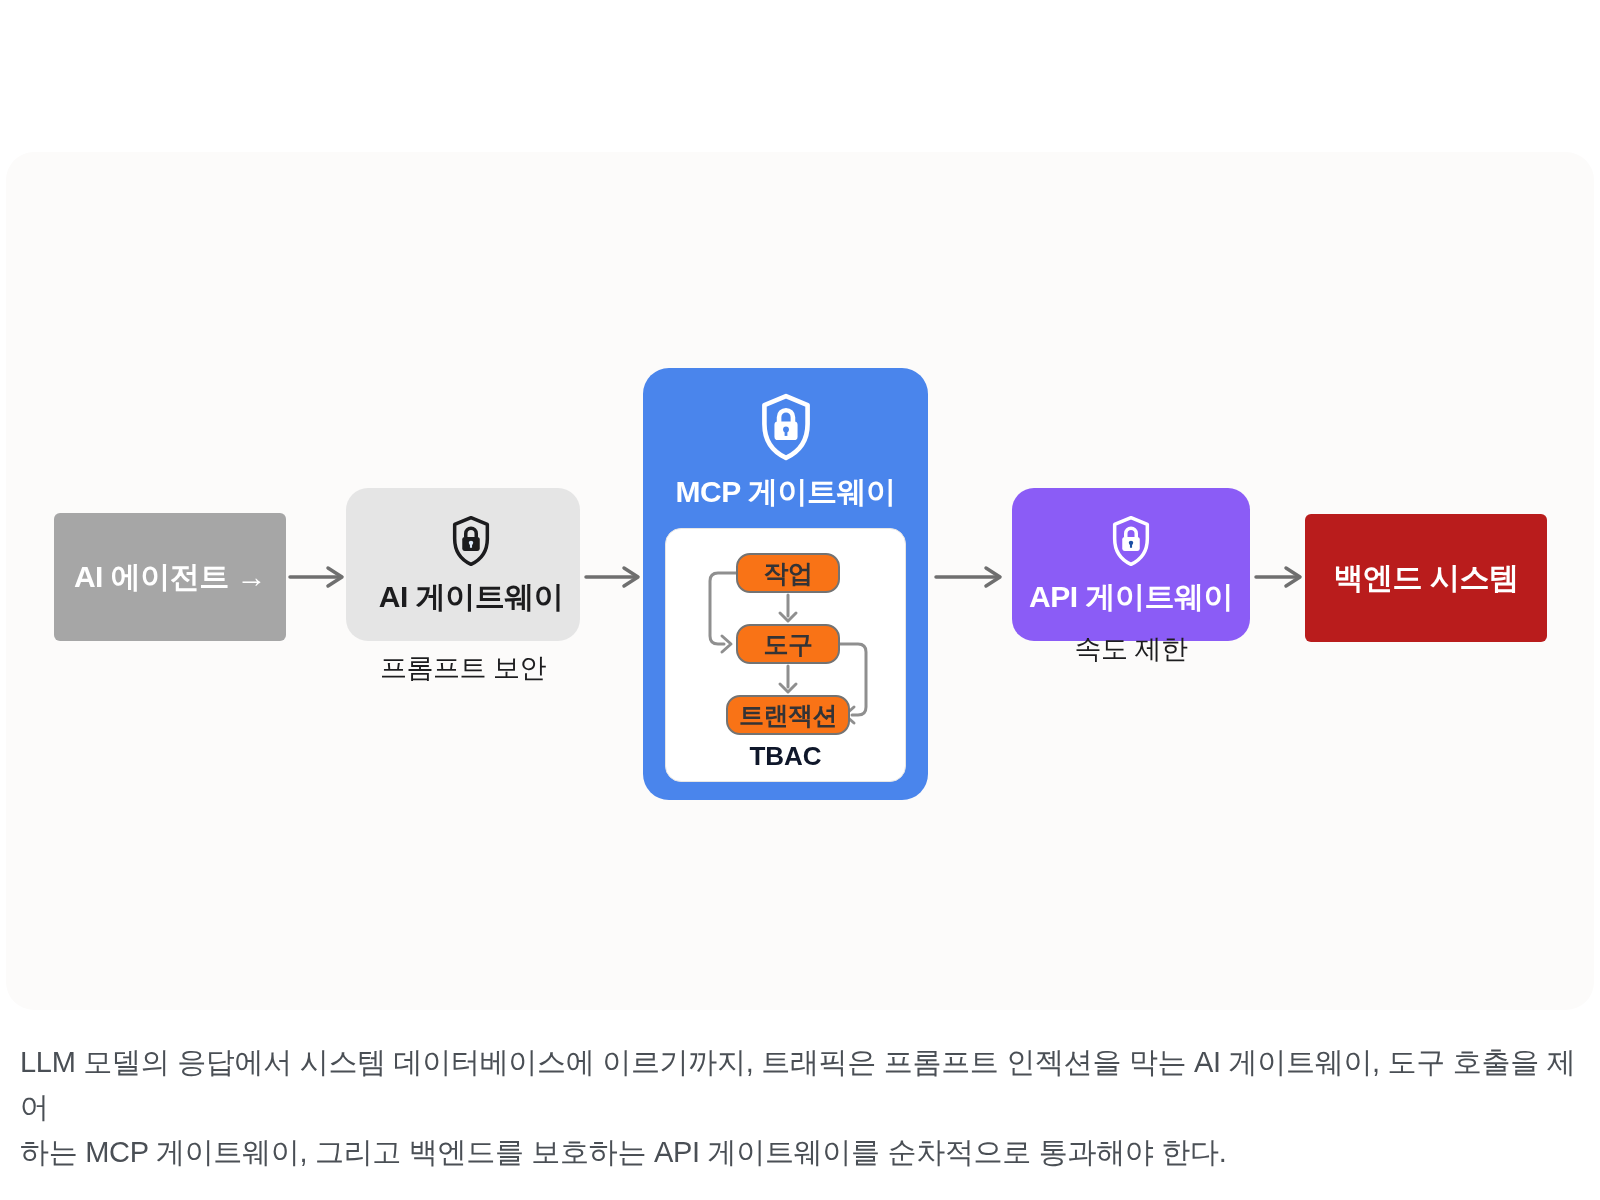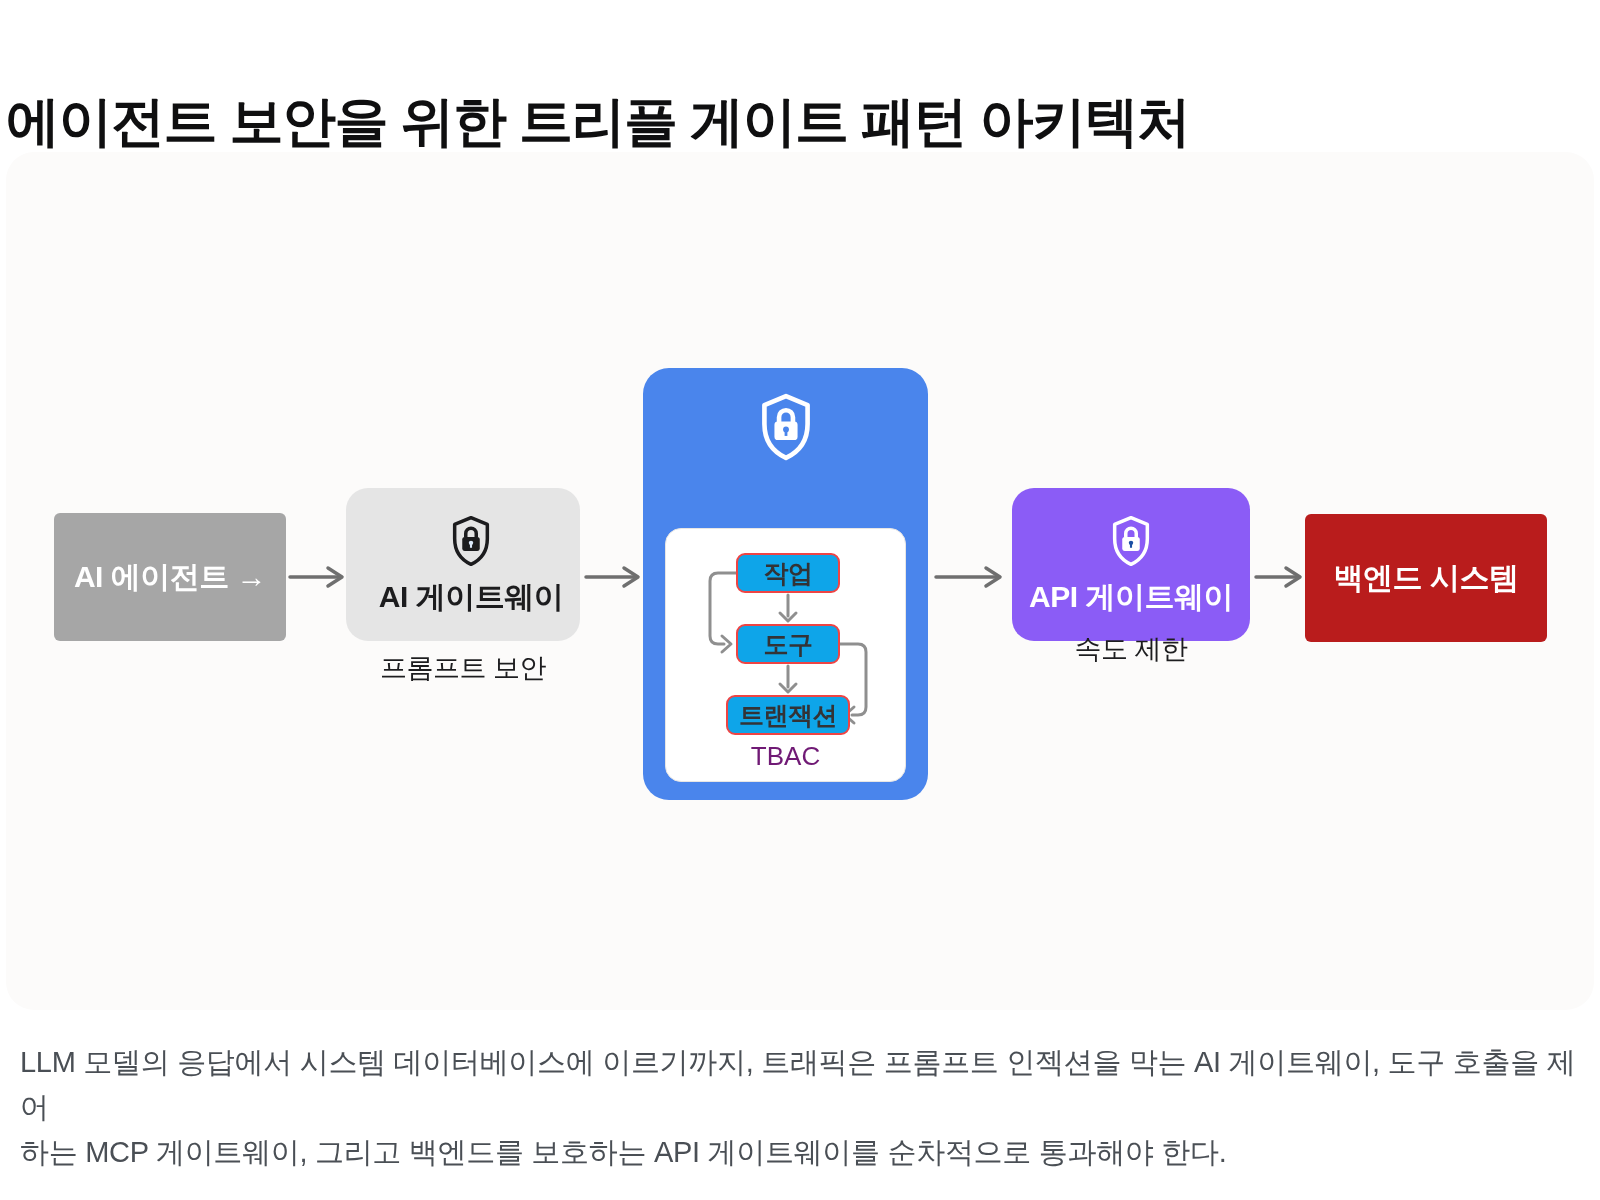--- a/index.html
+++ b/index.html
@@ -50,46 +50,45 @@
 
   .mcp-title { margin-top: 8px; font-size: 31px; font-weight: 700; }
 
   .tbac-panel {
     position: absolute; left: 22px; top: 160px; width: 241px; height: 254px;
     background: #ffffff; border: 1px solid #e8e6e4; border-radius: 16px;
     box-sizing: border-box;
   }
   .step-box {
     position: absolute; box-sizing: border-box;
-    background: #0ea5e9; border: 2px solid #ef4444; border-radius: 9px;
+    background: #f97316; border: 2px solid #737373; border-radius: 14px;
     display: flex; align-items: center; justify-content: center;
     font-size: 25px; font-weight: 600; color: #333336; letter-spacing: -0.5px;
   }
   .step-task   { left: 70px; top: 24px;  width: 104px; height: 40px; }
   .step-tool   { left: 70px; top: 95px;  width: 104px; height: 40px; }
   .step-txn    { left: 60px; top: 166px; width: 124px; height: 40px; }
   .tbac-label  {
     position: absolute; left: 0; top: 212px; width: 100%;
-    text-align: center; font-size: 26px; font-weight: 400; color: #701a75;
+    text-align: center; font-size: 26px; font-weight: 700; color: #0f172a;
   }
   .tbac-arrows { position: absolute; left: 0; top: 0; pointer-events: none; }
 
   .flow-arrow { position: absolute; }
 
   .caption {
     position: absolute; left: 20px; top: 1040px; width: 1565px;
     font-size: 29px; line-height: 45px; color: #4a4f55; letter-spacing: -0.3px;
   }
 </style>
 </head>
 <body>
 
 <div class="page">
 
-  <h1 class="title">에이전트 보안을 위한 트리플 게이트 패턴 아키텍처</h1>
 
   <div class="diagram-card">
 
     <div class="node node-gray" style="left:48px; top:361px; width:232px; height:128px;">
       <div class="label">AI 에이전트  →</div>
     </div>
 
     <svg class="flow-arrow" style="left:282px; top:413px;" width="62" height="24" viewBox="0 0 62 24">
       <line x1="2" y1="12" x2="52" y2="12" stroke="#6f6f6f" stroke-width="3.5" stroke-linecap="round"></line>
       <polyline points="40,3 54,12 40,21" fill="none" stroke="#6f6f6f" stroke-width="3.5" stroke-linecap="round" stroke-linejoin="round"></polyline>
@@ -113,20 +112,21 @@
     </svg>
 
     <div class="node node-mcp" style="left:637px; top:216px; width:285px; height:432px;">
       <svg class="shield" width="74" height="74" viewBox="0 0 48 48" style="color:#ffffff; margin-top:22px;">
         <path d="M24 4 L10 9.8 V22 C10 32.5 15.5 40 24 44 C32.5 40 38 32.5 38 22 V9.8 Z" fill="none" stroke="currentColor" stroke-width="3" stroke-linejoin="round"></path>
         <path d="M19.5 21 v-3.4 a4.5 4.5 0 0 1 9 0 V21" fill="none" stroke="currentColor" stroke-width="3"></path>
         <rect x="16.5" y="20.5" width="15" height="12" rx="2.2" fill="currentColor"></rect>
         <circle cx="24" cy="25.6" r="1.9" fill="#4a85ec"></circle>
         <rect x="23.1" y="26.4" width="1.8" height="3.4" fill="#4a85ec"></rect>
       </svg>
+      <div class="label mcp-title">MCP 게이트웨이</div>
 
       <div class="tbac-panel">
         <svg class="tbac-arrows" width="241" height="254" viewBox="0 0 241 254">
 
           <line x1="122" y1="66" x2="122" y2="87" stroke="#8f8f8f" stroke-width="3" stroke-linecap="round"></line>
           <polyline points="114,84 122,92 130,84" fill="none" stroke="#8f8f8f" stroke-width="3" stroke-linecap="round" stroke-linejoin="round"></polyline>
 
           <line x1="122" y1="137" x2="122" y2="158" stroke="#8f8f8f" stroke-width="3" stroke-linecap="round"></line>
           <polyline points="114,155 122,163 130,155" fill="none" stroke="#8f8f8f" stroke-width="3" stroke-linecap="round" stroke-linejoin="round"></polyline>
 

